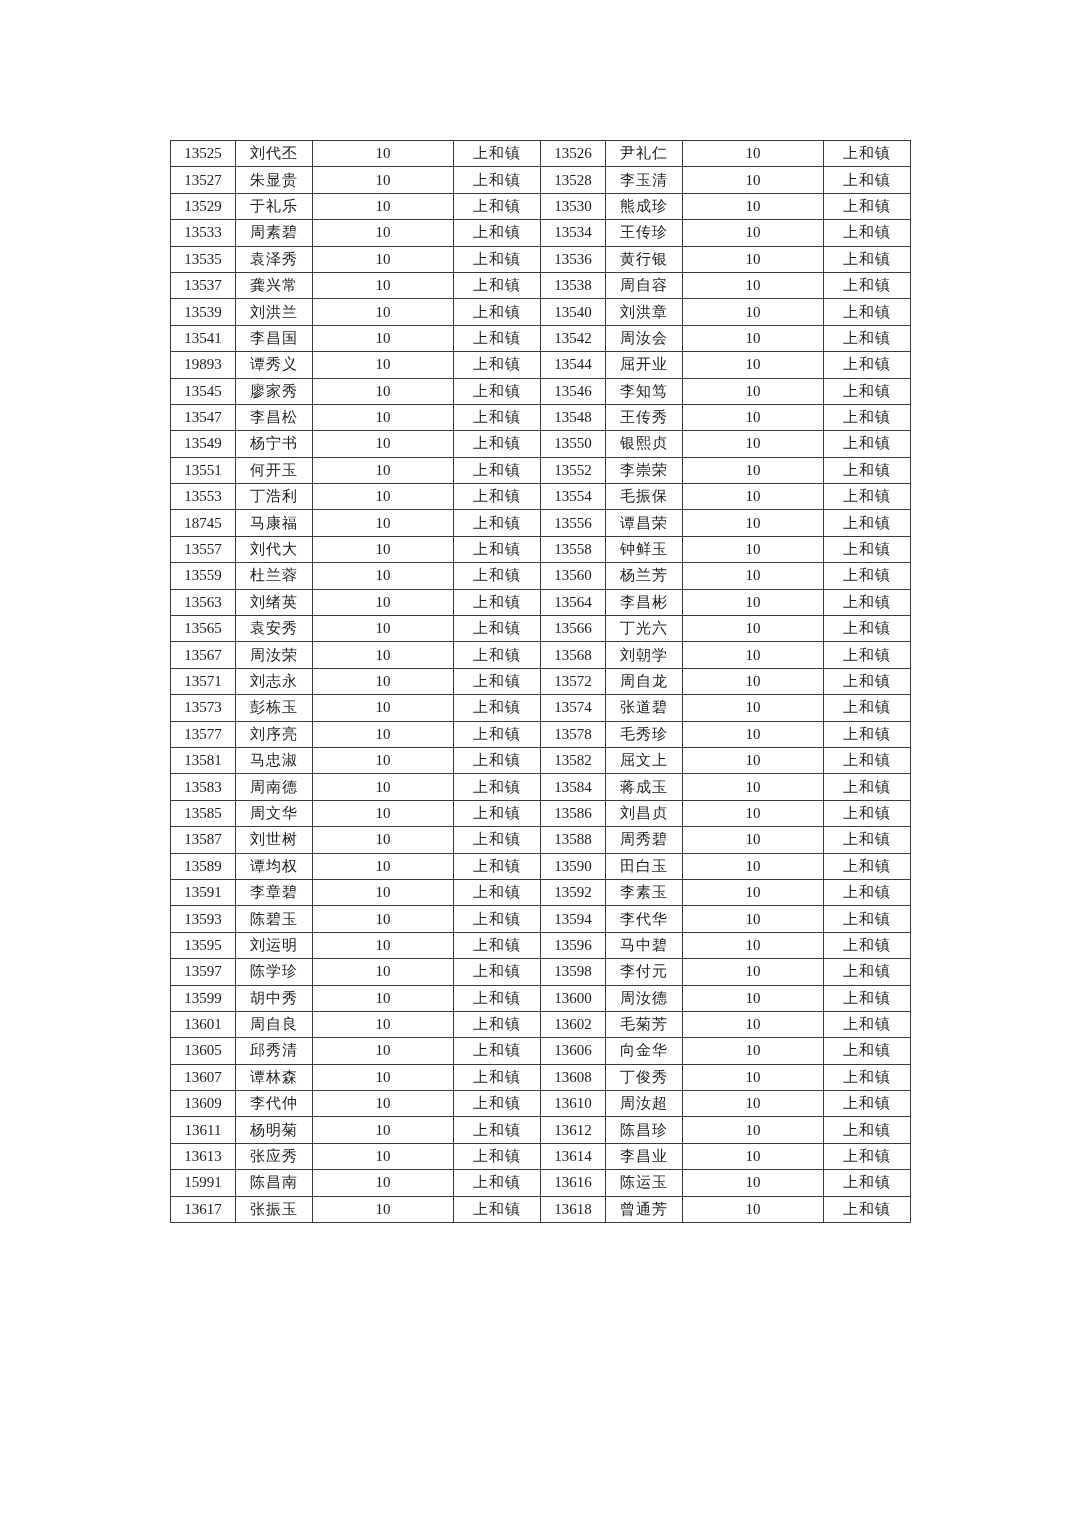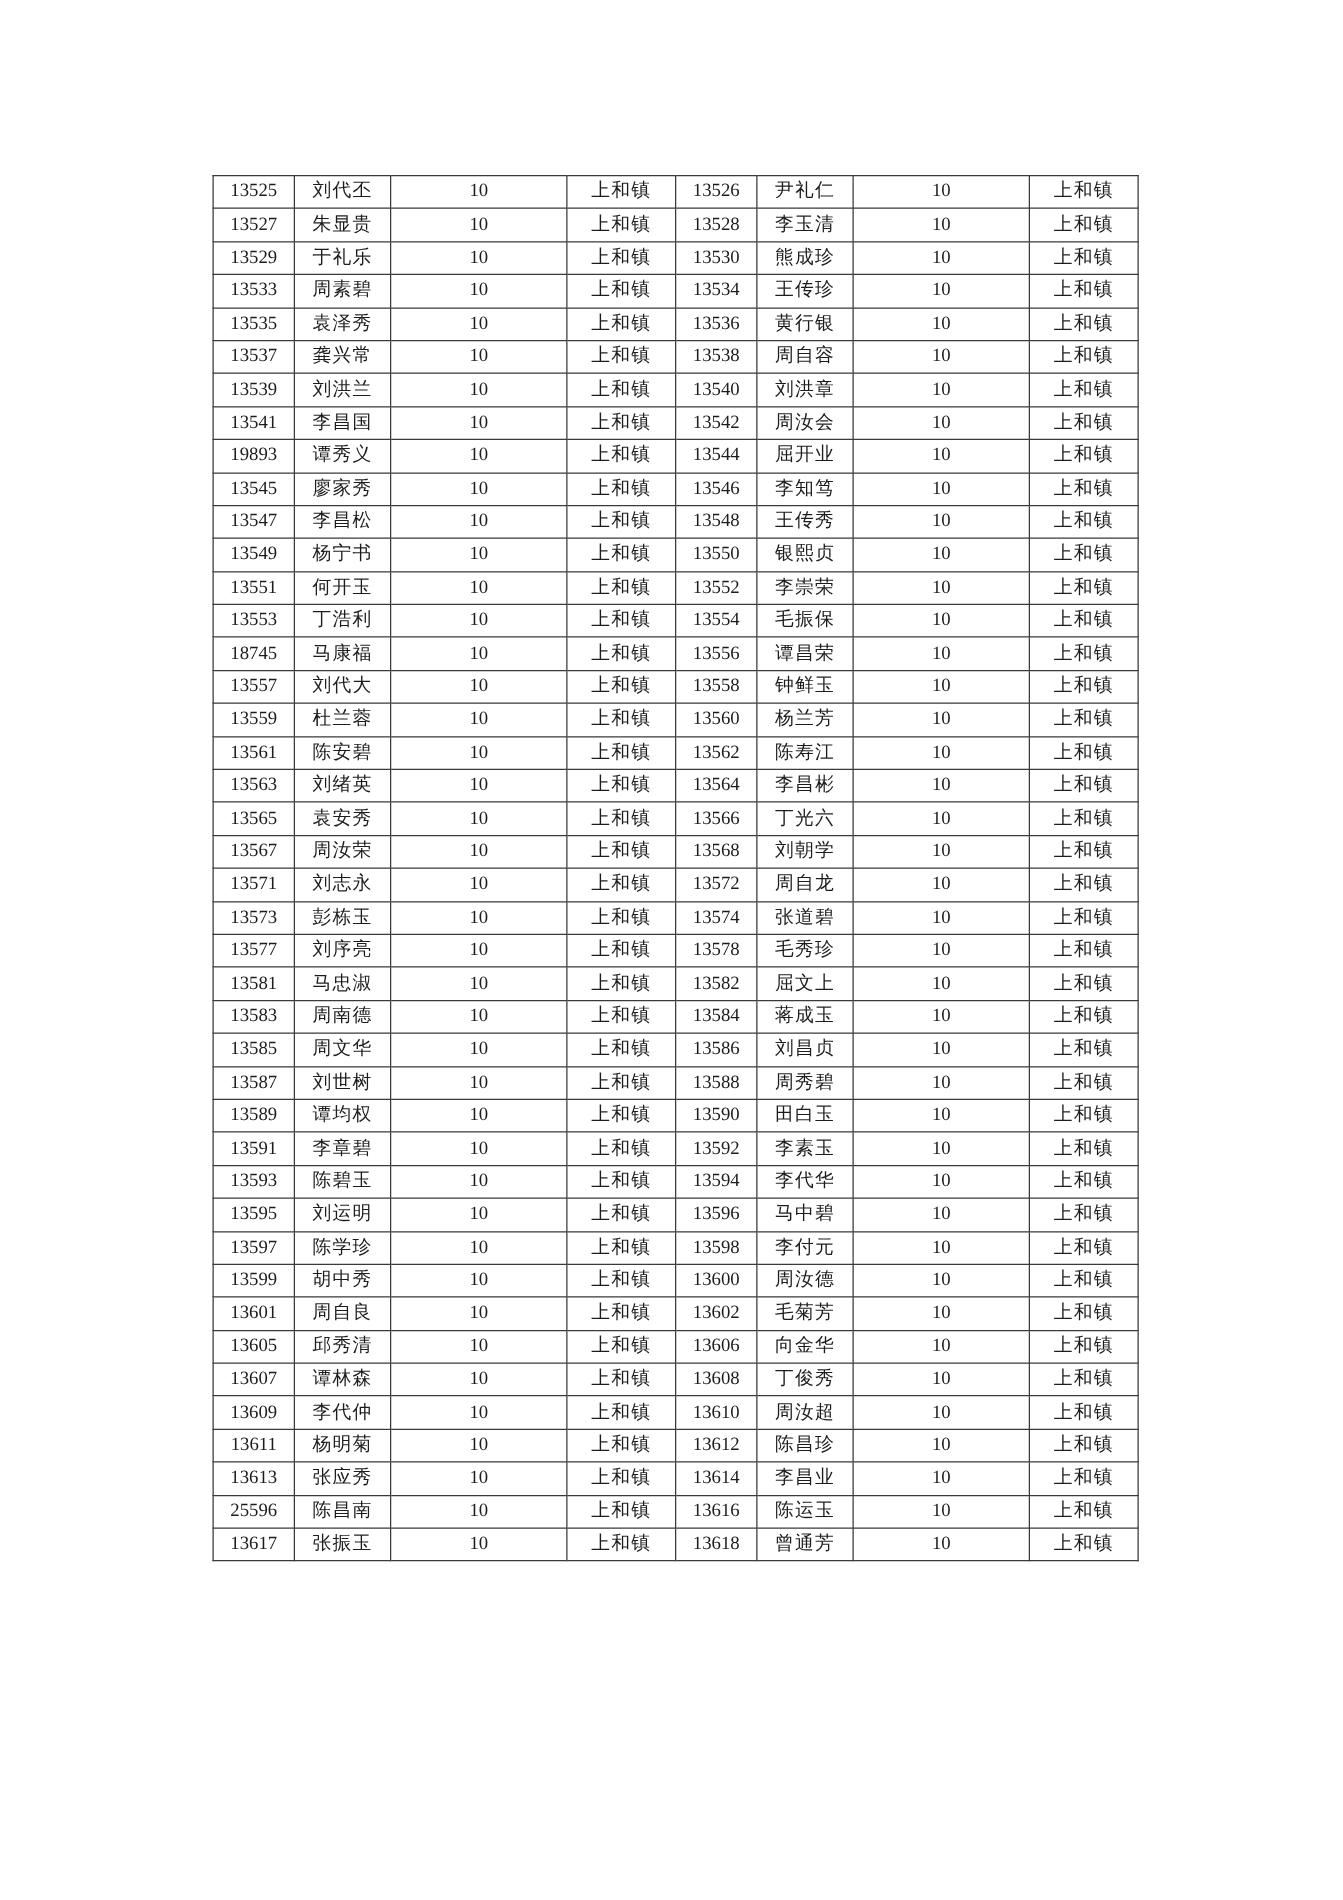--- a/index.html
+++ b/index.html
@@ -213,30 +213,20 @@
           <td class="col-serial">13559</td>
           <td class="col-name">杜兰蓉</td>
           <td class="col-amount">10</td>
           <td class="col-town">上和镇</td>
           <td class="col-serial">13560</td>
           <td class="col-name">杨兰芳</td>
           <td class="col-amount">10</td>
           <td class="col-town">上和镇</td>
         </tr>
         <tr>
-          <td class="col-serial">13561</td>
-          <td class="col-name">陈安碧</td>
-          <td class="col-amount">10</td>
-          <td class="col-town">上和镇</td>
-          <td class="col-serial">13562</td>
-          <td class="col-name">陈寿江</td>
-          <td class="col-amount">10</td>
-          <td class="col-town">上和镇</td>
-        </tr>
-        <tr>
           <td class="col-serial">13563</td>
           <td class="col-name">刘绪英</td>
           <td class="col-amount">10</td>
           <td class="col-town">上和镇</td>
           <td class="col-serial">13564</td>
           <td class="col-name">李昌彬</td>
           <td class="col-amount">10</td>
           <td class="col-town">上和镇</td>
         </tr>
         <tr>
@@ -443,21 +433,21 @@
           <td class="col-serial">13613</td>
           <td class="col-name">张应秀</td>
           <td class="col-amount">10</td>
           <td class="col-town">上和镇</td>
           <td class="col-serial">13614</td>
           <td class="col-name">李昌业</td>
           <td class="col-amount">10</td>
           <td class="col-town">上和镇</td>
         </tr>
         <tr>
-          <td class="col-serial">25596</td>
+          <td class="col-serial">15991</td>
           <td class="col-name">陈昌南</td>
           <td class="col-amount">10</td>
           <td class="col-town">上和镇</td>
           <td class="col-serial">13616</td>
           <td class="col-name">陈运玉</td>
           <td class="col-amount">10</td>
           <td class="col-town">上和镇</td>
         </tr>
         <tr>
           <td class="col-serial">13617</td>

